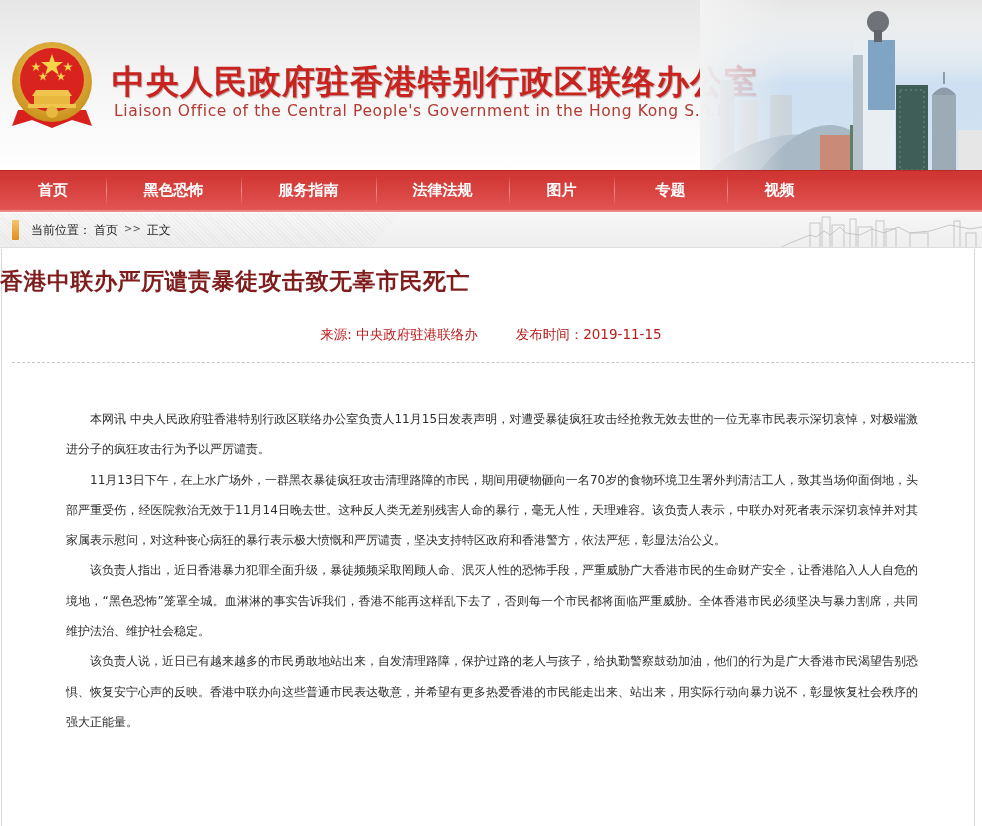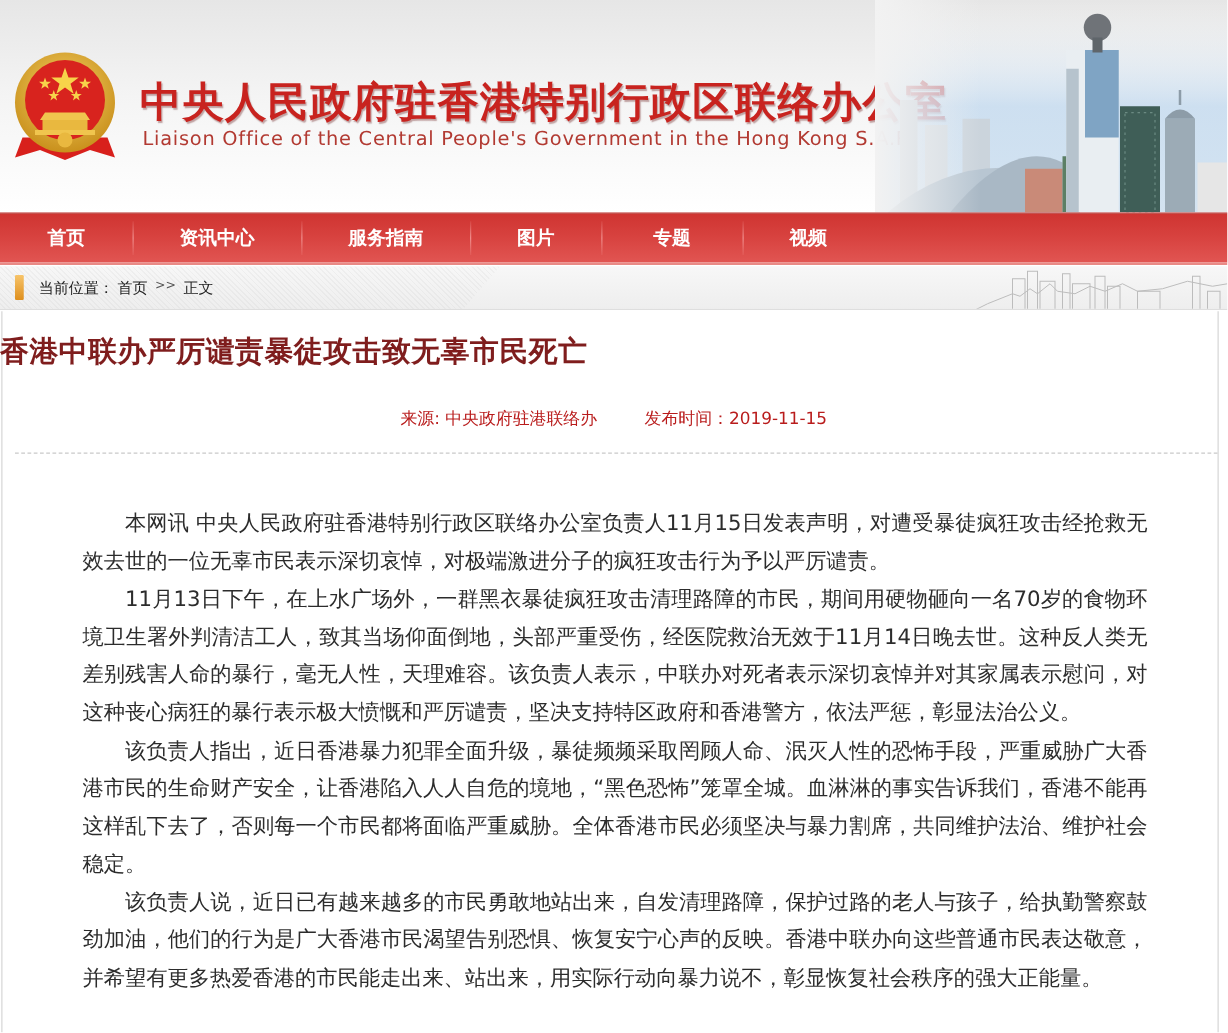--- a/index.html
+++ b/index.html
@@ -83,21 +83,21 @@
     position: absolute; left: 0; width: 982px; top: 326px; text-align: center;
     font-size: 13.5px; color: #b91c1c; white-space: nowrap;
   }
   .meta .gap { display: inline-block; width: 38px; }
   .divider {
     position: absolute; left: 12px; top: 362px; width: 962px; height: 0;
     border-top: 1px dashed #c9c9c9;
   }
   .body-text {
     position: absolute; left: 66px; top: 404px; width: 852px;
-    font-size: 17px; line-height: 30.3px; color: #2c2c2c;
+    font-size: 12px; line-height: 30.3px; color: #2c2c2c;
   }
   .body-text p { text-indent: 2em; text-align: justify; }
 </style>
 </head>
 <body>
 
 <div class="banner">
   <svg class="emblem" viewBox="0 0 88 92">
     <defs>
       <radialGradient id="gold" cx="50%" cy="40%" r="60%">
@@ -163,22 +163,23 @@
     <rect x="232" y="95" width="24" height="75" fill="#9cabb6"></rect>
     <path d="M232 95 Q244 80 256 95 Z" fill="#8d9ca8"></path>
     <rect x="243" y="72" width="2" height="12" fill="#8d9ca8"></rect>
     <rect x="258" y="130" width="24" height="40" fill="#e6e6e6"></rect>
     <rect x="0" y="0" width="282" height="170" fill="url(#fadeL)"></rect>
   </svg>
 </div>
 
 <nav class="nav">
   <div class="nav-item" style="width:106px">首页</div>
-  <div class="nav-item" style="width:135px">资讯中心</div>
+  <div class="nav-item" style="width:135px">黑色恐怖</div>
   <div class="nav-item" style="width:135px">服务指南</div>
+  <div class="nav-item" style="width:133px">法律法规</div>
   <div class="nav-item" style="width:105px">图片</div>
   <div class="nav-item" style="width:113px">专题</div>
   <div class="nav-item" style="width:105px">视频</div>
 </nav>
 
 <div class="crumb">
   <div class="crumb-pattern"></div>
   <div class="crumb-bar"></div>
   <div class="crumb-text">
     <span>当前位置：</span>

